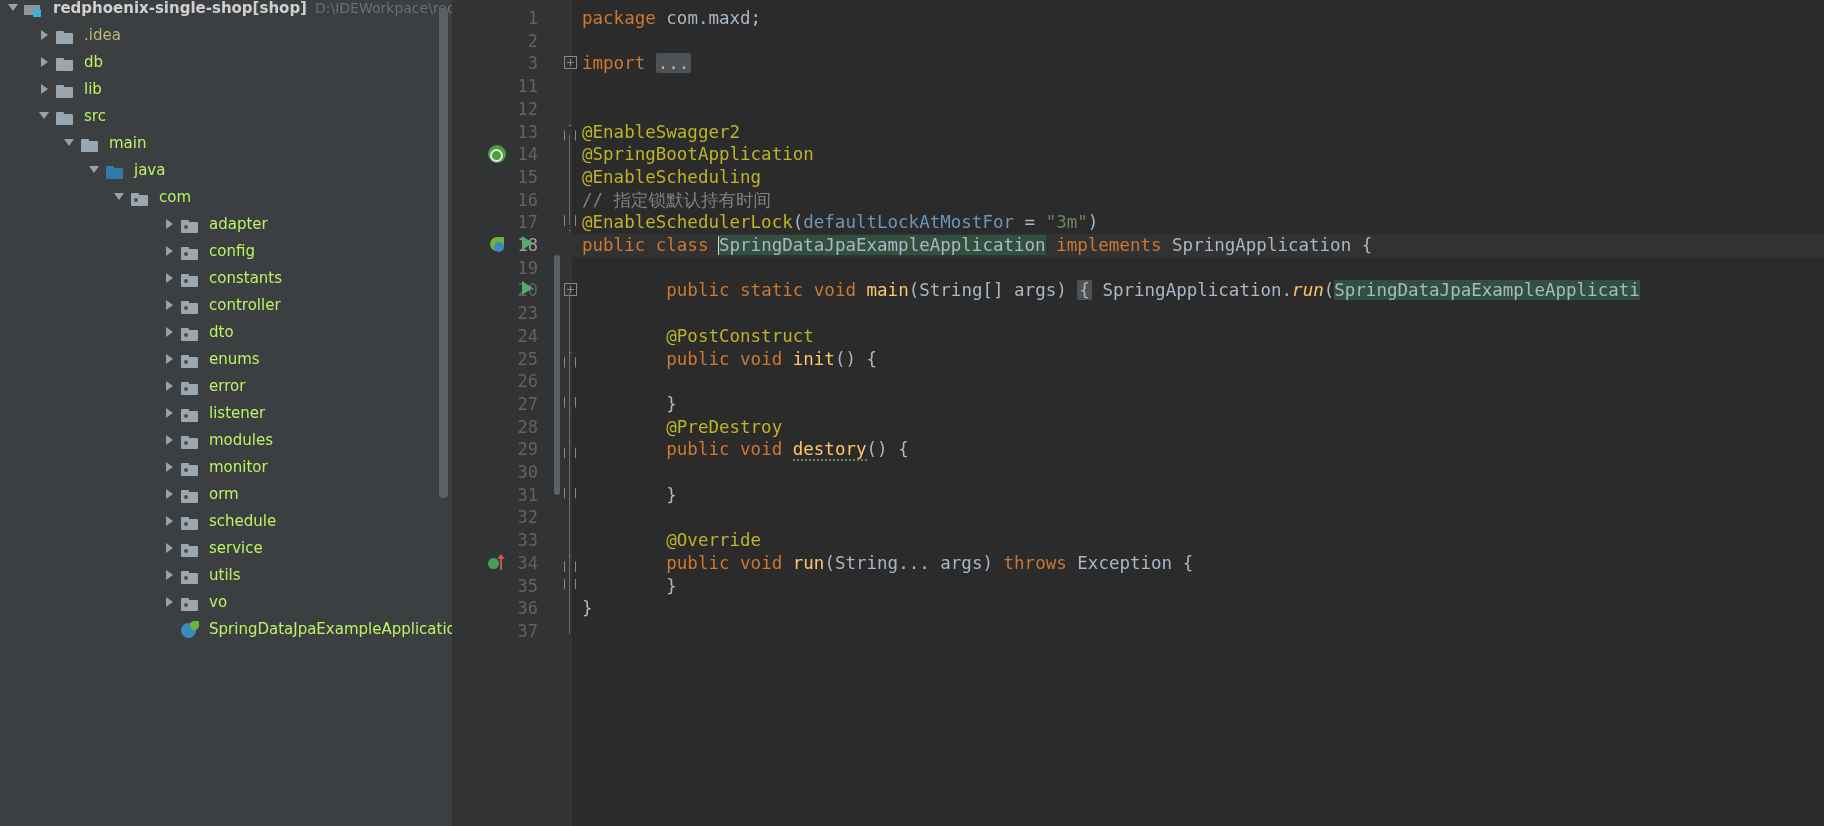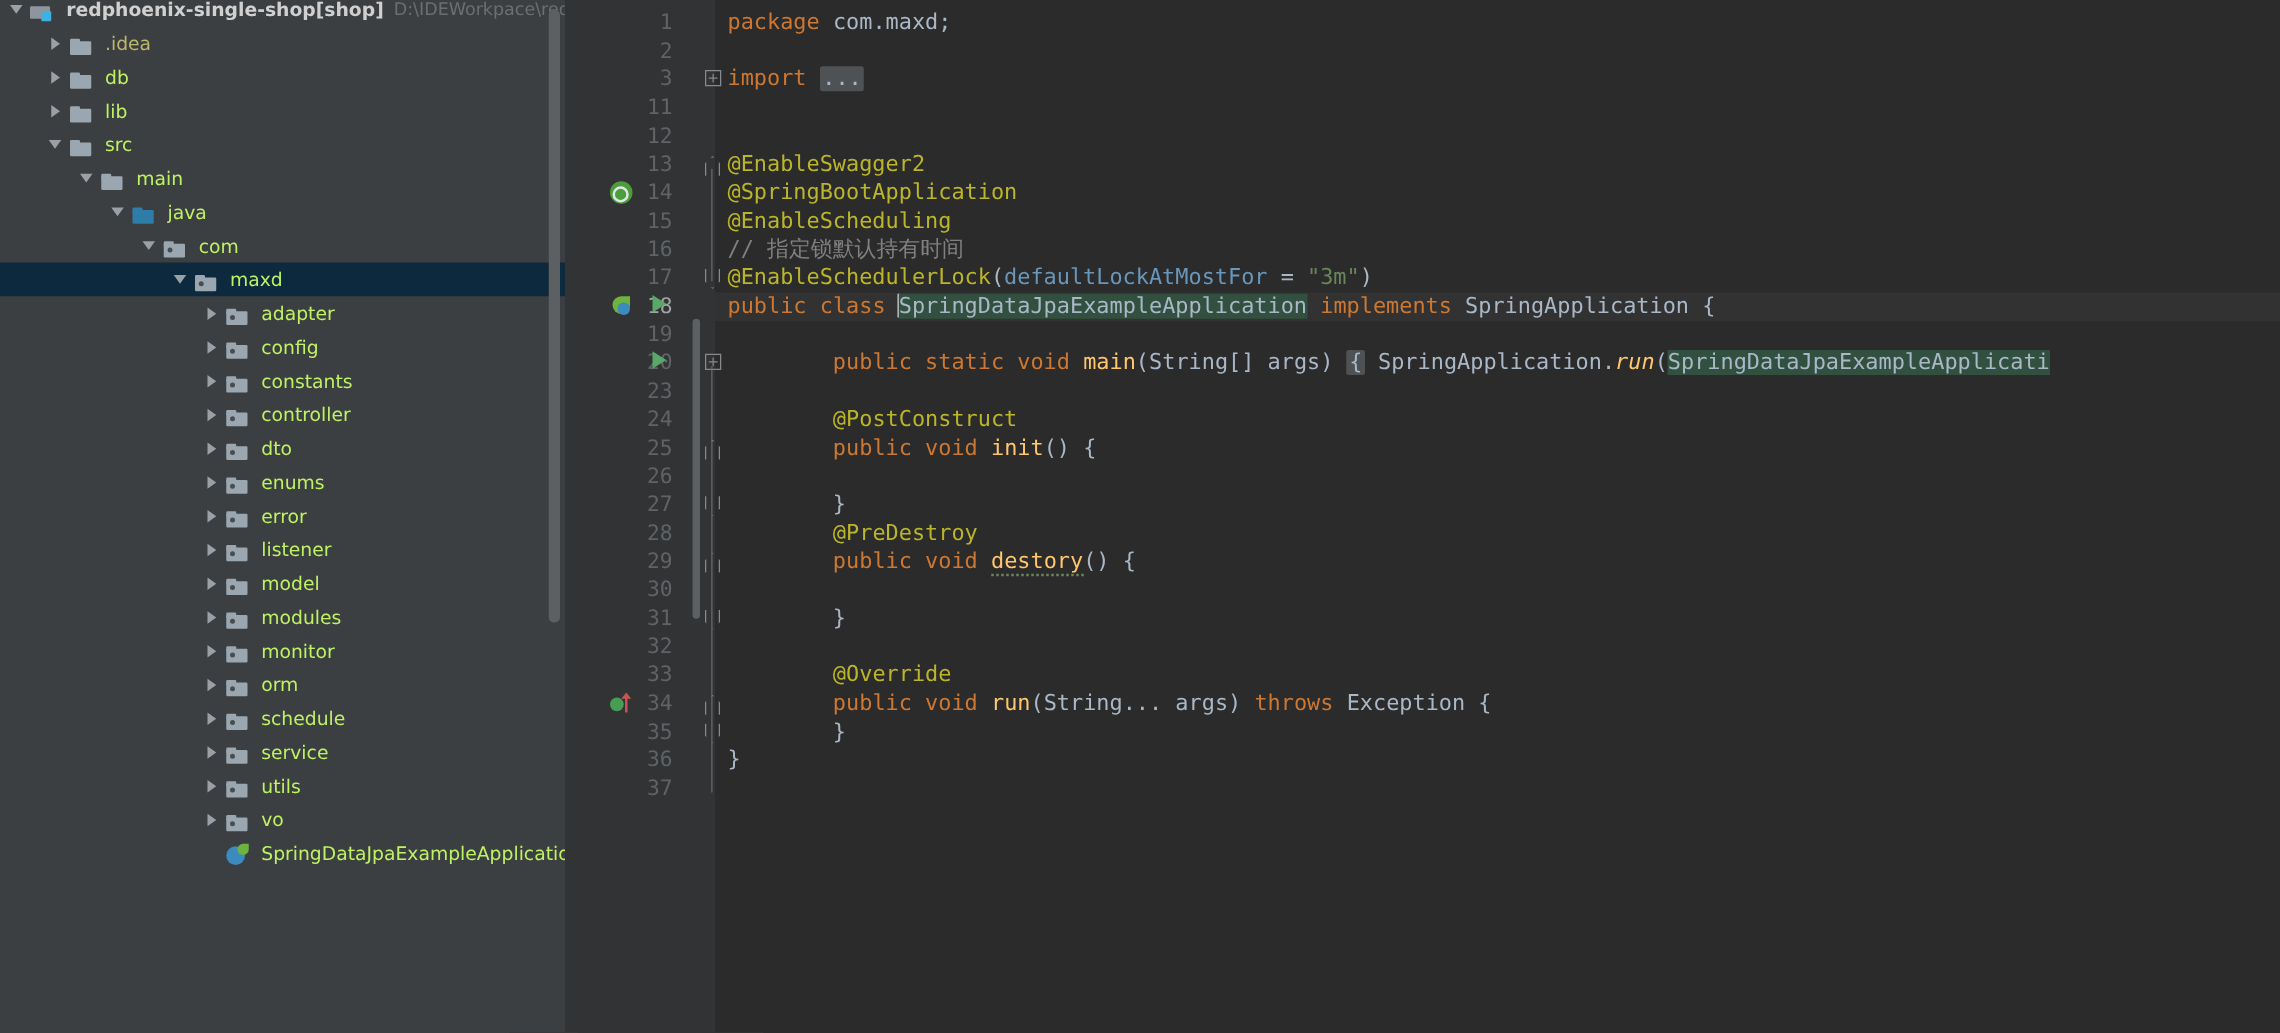--- a/index.html
+++ b/index.html
@@ -272,28 +272,20 @@
           <span class="tree-label">java</span>
         </div>
         <div class="tree-row">
           <span class="indent" style="width: 110px;"></span>
           <span class="arrow open"></span>
           <span class="ficon folder pkg">
             <i class="dot"></i>
           </span>
           <span class="tree-label">com</span>
         </div>
-        <div class="tree-row selected">
-          <span class="indent" style="width: 135px;"></span>
-          <span class="arrow open"></span>
-          <span class="ficon folder pkg">
-            <i class="dot"></i>
-          </span>
-          <span class="tree-label">maxd</span>
-        </div>
         <div class="tree-row">
           <span class="indent" style="width: 160px;"></span>
           <span class="arrow closed"></span>
           <span class="ficon folder pkg">
             <i class="dot"></i>
           </span>
           <span class="tree-label">adapter</span>
         </div>
         <div class="tree-row">
           <span class="indent" style="width: 160px;"></span>
@@ -343,28 +335,20 @@
           </span>
           <span class="tree-label">error</span>
         </div>
         <div class="tree-row">
           <span class="indent" style="width: 160px;"></span>
           <span class="arrow closed"></span>
           <span class="ficon folder pkg">
             <i class="dot"></i>
           </span>
           <span class="tree-label">listener</span>
-        </div>
-        <div class="tree-row">
-          <span class="indent" style="width: 160px;"></span>
-          <span class="arrow closed"></span>
-          <span class="ficon folder pkg">
-            <i class="dot"></i>
-          </span>
-          <span class="tree-label">model</span>
         </div>
         <div class="tree-row">
           <span class="indent" style="width: 160px;"></span>
           <span class="arrow closed"></span>
           <span class="ficon folder pkg">
             <i class="dot"></i>
           </span>
           <span class="tree-label">modules</span>
         </div>
         <div class="tree-row">

